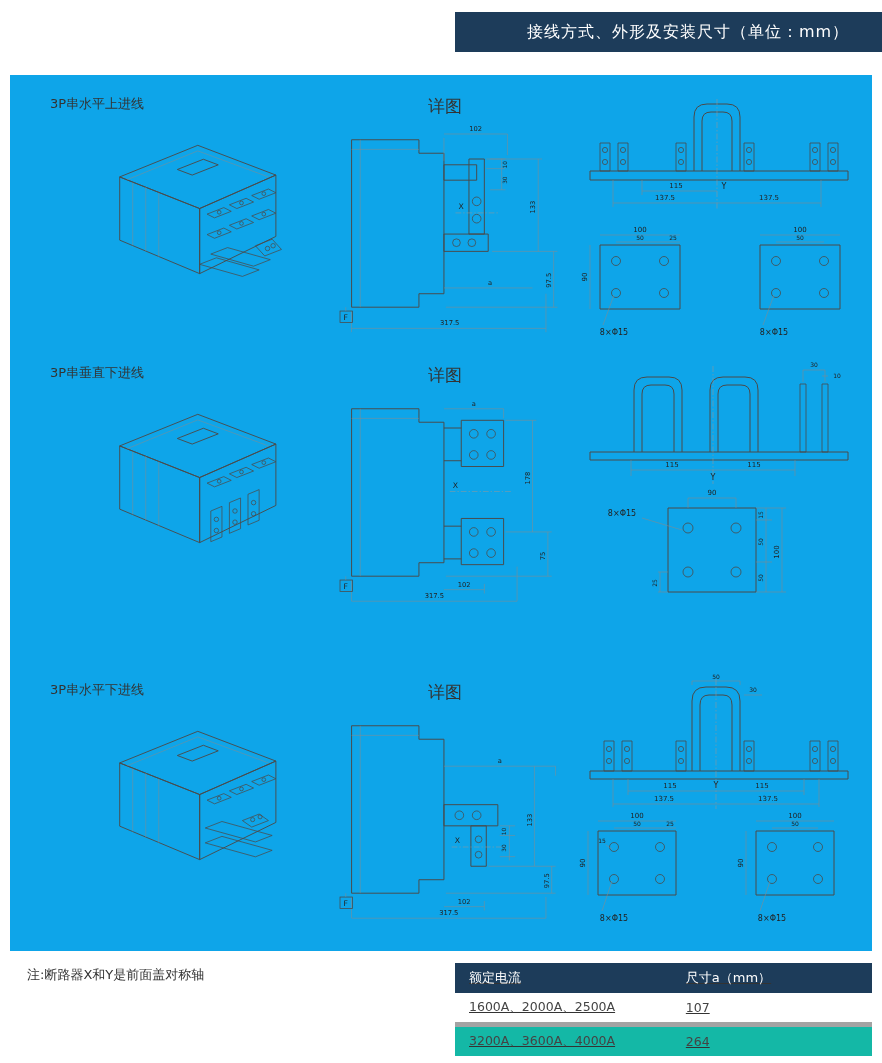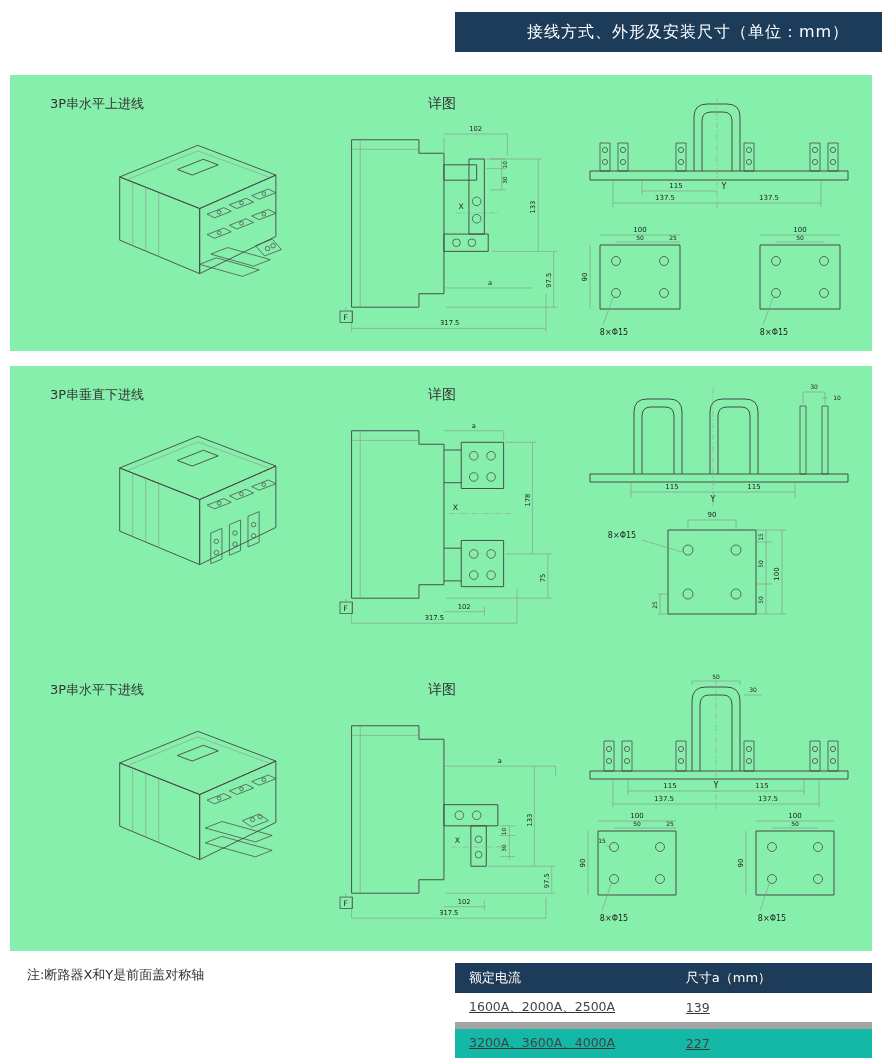--- a/index.html
+++ b/index.html
@@ -6,38 +6,38 @@
   html,body { background:#fff; }
   body {
     width:882px; height:1063px; position:relative; overflow:hidden;
     font-family:"DejaVu Sans","Liberation Sans",sans-serif; color:#333;
   }
   .header-bar {
     position:absolute; left:455px; top:12px; width:466px; height:40px;
     background:#1d3c5a; color:#fff; display:flex; align-items:center; justify-content:center;
     font-size:16px; letter-spacing:1px;
   }
-  .panel { position:absolute; left:10px; width:862px; background:#86efac; }
+  .panel { position:absolute; left:10px; width:862px; background:#0ea5e9; }
   .panel-title { position:absolute; left:40px; top:20px; font-size:13px; color:#333; }
-  .detail-label { position:absolute; left:418px; top:20px; font-size:14px; color:#333;font-family:Liberation Mono, monospace; }
+  .detail-label { position:absolute; left:418px; top:20px; font-size:17px; color:#333;font-family:Liberation Mono, monospace; }
   .iso     { position:absolute; left:75px;  top:48px; }
   .side    { position:absolute; left:305px; top:30px; }
   .details { position:absolute; left:566px; top:12px; }
   .note { position:absolute; left:12px; top:966px; font-size:13px; color:#333;margin-left:15px; }
   .spec-table {
     position:absolute; left:455px; top:963px; width:417px;
     border-collapse:collapse; font-size:12.5px; table-layout:fixed;text-decoration:underline;
   }
   .spec-table th {
     background:#1d3c5a; color:#fff; font-weight:normal; text-align:left;
     padding:6px 0 6px 14px; font-size:13px;
   }
   .spec-table td { padding:6px 0 6px 14px; color:#444; }
   .spec-table th:first-child, .spec-table td:first-child { width:52%; }
-  .spec-table tbody tr:first-child { background:#fff; border-bottom:7px solid #a3a3a3; }
+  .spec-table tbody tr:first-child { background:#fff; border-bottom:5px solid #a3a3a3; }
   .spec-table tbody tr:last-child  { background:#14b8a6; }
   svg .ln   { fill:none; stroke:#4a4a4a; stroke-width:1; stroke-linejoin:round; }
   svg .fn   { fill:none; stroke:#4a4a4a; stroke-width:0.8; }
   svg .thin { fill:none; stroke:#8a8a8a; stroke-width:0.55; }
   svg .cl   { fill:none; stroke:#999;    stroke-width:0.55; stroke-dasharray:6 2 1.5 2; }
   svg .dimt  { font-size:7px; fill:#222; text-anchor:middle; }
   svg .dimt6 { font-size:6px; fill:#222; text-anchor:middle; }
   svg .lbl   { font-size:8px; fill:#222; text-anchor:middle; }
 </style>
 </head>
@@ -195,21 +195,21 @@
       <line class="thin" x1="184" y1="148" x2="264" y2="148"></line>
       <text class="dimt" x="224" y="145">100</text>
       <line class="thin" x1="200" y1="155" x2="248" y2="155"></line>
       <text class="dimt6" x="224" y="153">50</text>
       <line class="thin" x1="198" y1="208" x2="187" y2="238"></line>
       <text class="lbl" x="198" y="248">8×Φ15</text>
     </g>
   </svg>
 </section>
 
-<section class="panel" style="top:366px;height:322px;">
+<section class="panel" style="top:344px;height:322px;">
   <div class="panel-title">3P串垂直下进线</div>
   <div class="detail-label">详图</div>
 
   <svg class="iso" width="220" height="172" viewBox="0 0 230 185">
     <g class="ln">
       <polygon points="34,58 118,24 202,56 120,92"></polygon>
       <polygon points="34,58 34,126 120,162 120,92"></polygon>
       <polygon points="202,56 202,122 120,162 120,92"></polygon>
       <polyline class="thin" points="42,61 118,30 194,58"></polyline>
       <line class="thin" x1="48" y1="64" x2="48" y2="132"></line>
@@ -509,20 +509,20 @@
 <table class="spec-table">
   <thead>
     <tr>
       <th>额定电流</th>
       <th>尺寸a（mm）</th>
     </tr>
   </thead>
   <tbody>
     <tr>
       <td>1600A、2000A、2500A</td>
-      <td>139</td>
+      <td>107</td>
     </tr>
     <tr>
       <td>3200A、3600A、4000A</td>
-      <td>227</td>
+      <td>264</td>
     </tr>
   </tbody>
 </table>
 
 </body></html>

